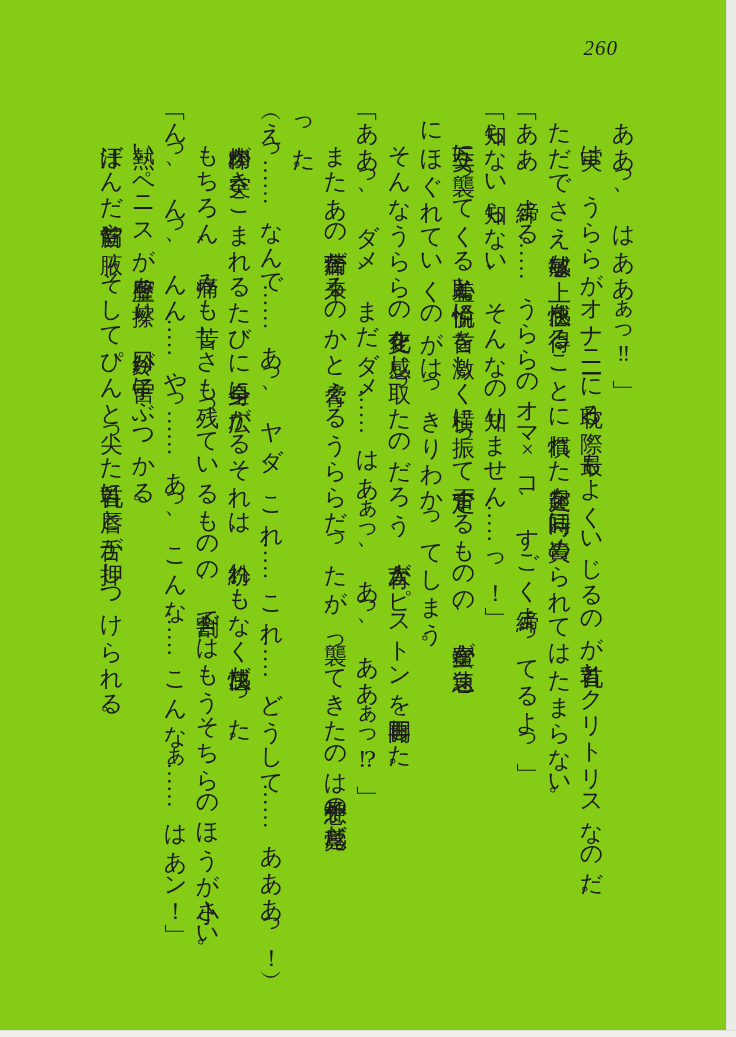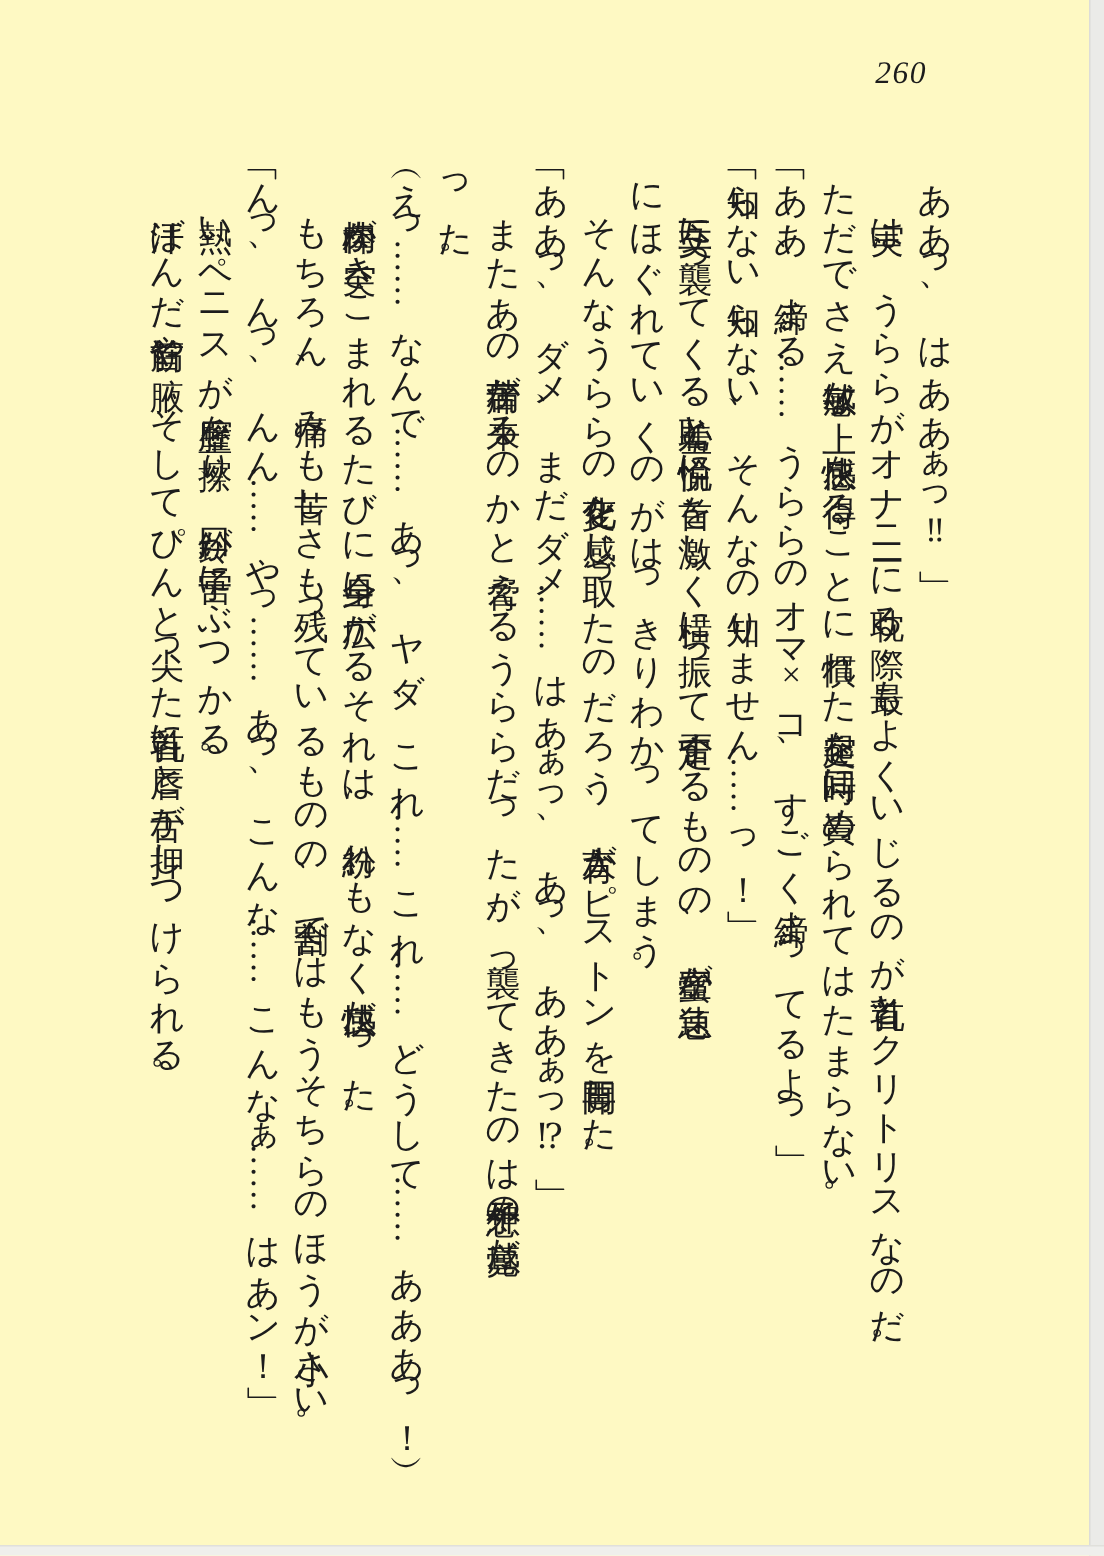--- a/index.html
+++ b/index.html
@@ -10,21 +10,21 @@
     width: 736px;
     height: 1037px;
     position: relative;
     background: #fefefe;
     overflow: hidden;
     font-family: "Liberation Serif", "DejaVu Serif", serif;
   }
   .book-page {
     position: absolute;
     inset: 0;
-    background: #fef9c3;
+    background: #84cc16;
   }
   .page-number {
     position: absolute;
     top: 36px;
     right: 118px;
     font-size: 21px;
     font-style: italic;
     color: #1c1c1c;
     letter-spacing: 1px;
   }

